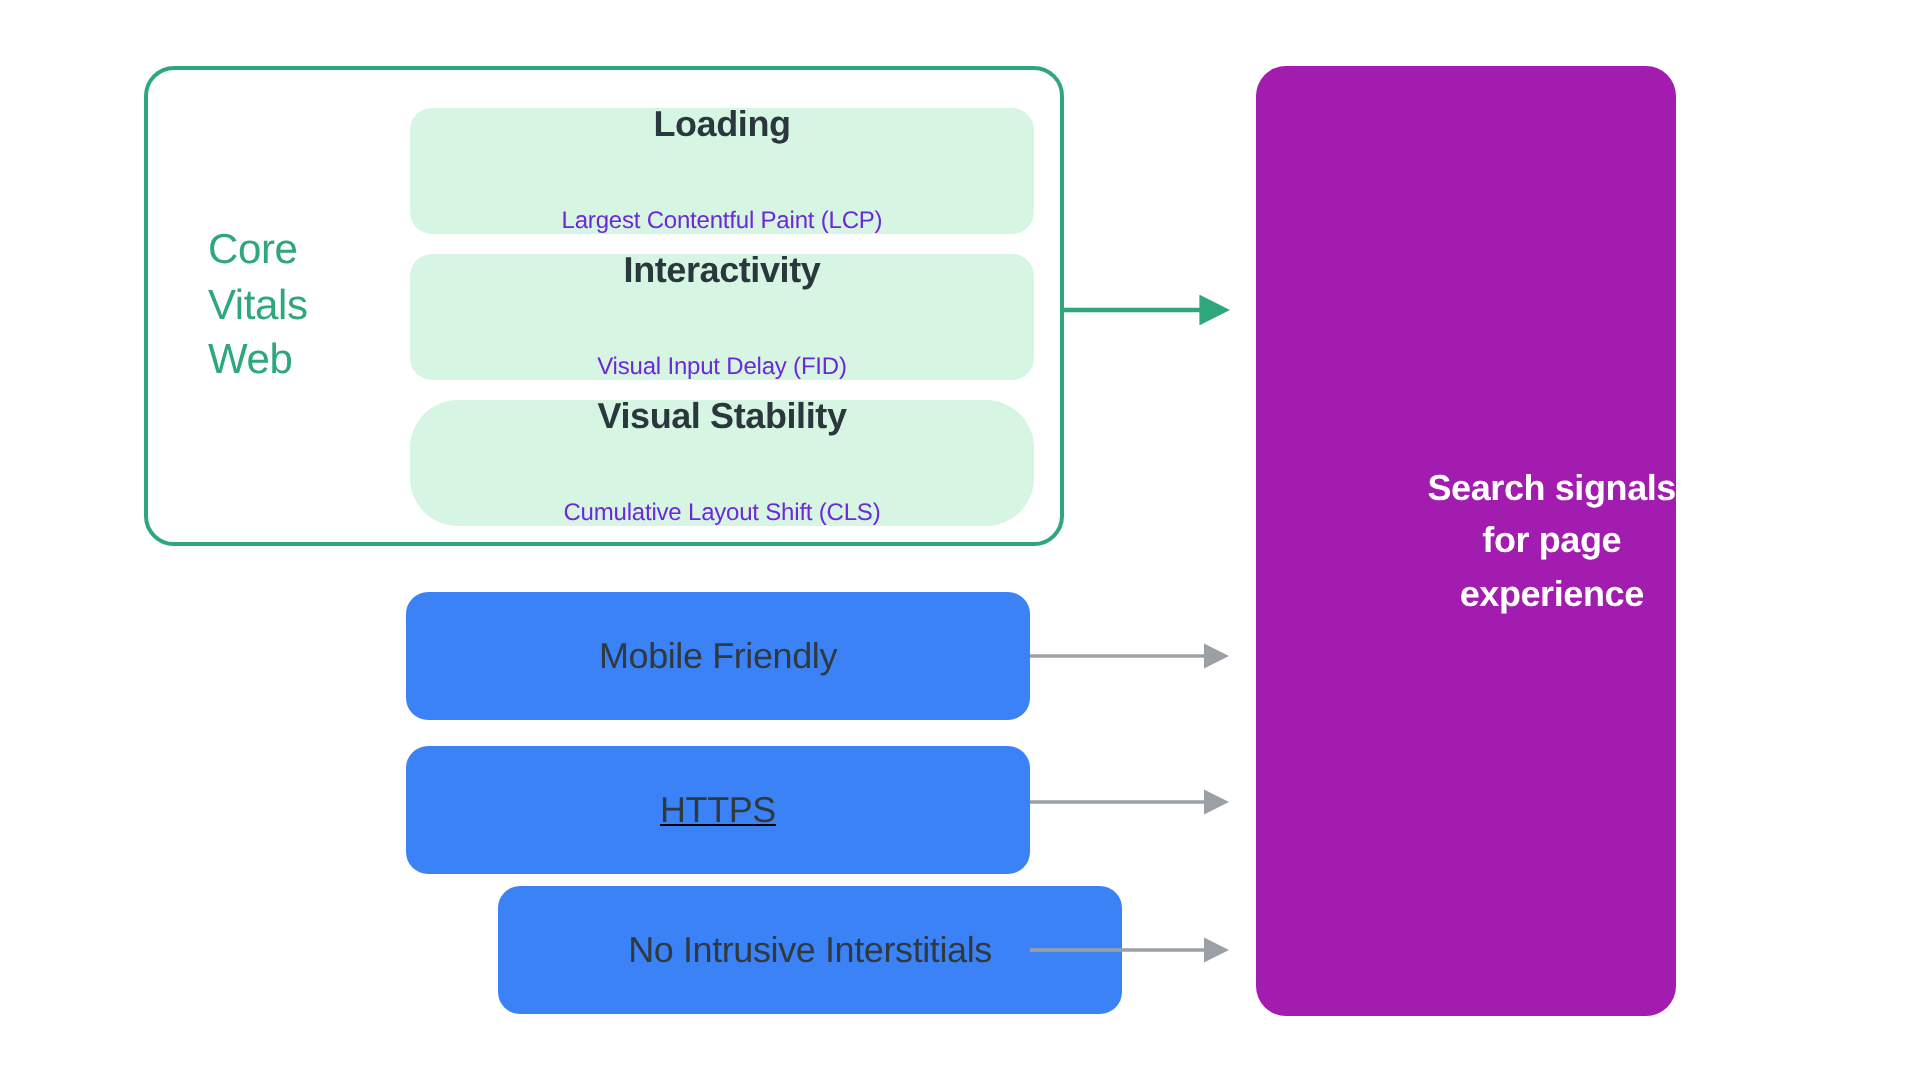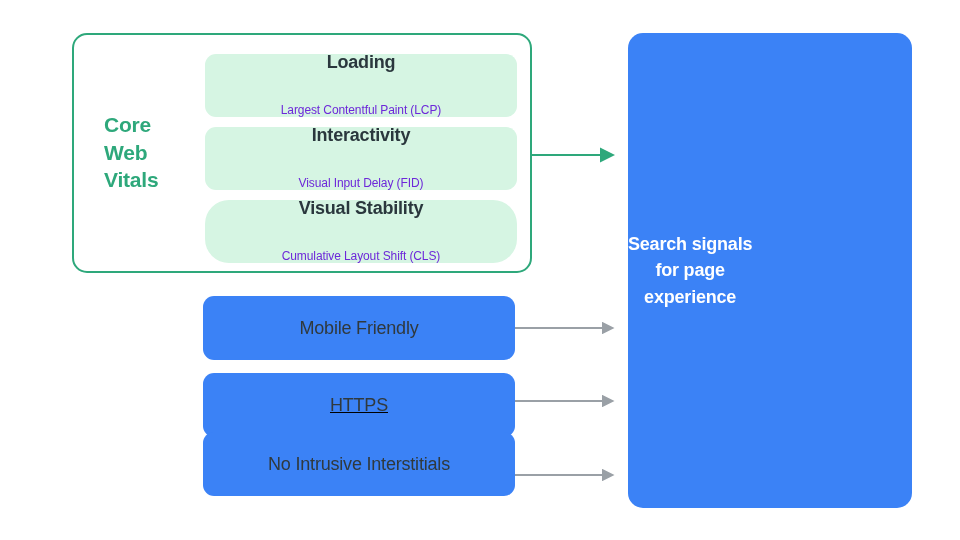--- a/index.html
+++ b/index.html
@@ -36,21 +36,21 @@
   }
 
   .cwv-label {
     position: absolute;
     left: 30px;
     top: 50%;
     transform: translateY(-50%);
     width: 92px;
     color: #2ea87b;
     font-size: 21px;
-    font-weight: bold;
+    font-weight: normal;
     line-height: 1.32;
     letter-spacing: -0.2px;
     text-align: left;
   }
 
   .vitals-stack {
     position: absolute;
     left: 131px;
     top: 19px;
     width: 312px;
@@ -94,41 +94,41 @@
     width: 312px;
     height: 64px;
     background: #3b82f6;
     border-radius: 11px;
     display: flex;
     align-items: center;
     justify-content: center;
   }
   .grey-card-1 { top: 296px; }
   .grey-card-2 { top: 373px; text-decoration: underline; }
-  .grey-card-3 { top: 432px; }
+  .grey-card-3 { top: 443px; margin-left: 46px; }
 
   .grey-label {
     color: #30393d;
     font-size: 18px;
     font-weight: normal;
     letter-spacing: -0.2px;
   }
 
   
   .blue-box {
     position: absolute;
     left: 628px;
     top: 33px;
-    width: 284px;
+    width: 210px;
     height: 475px;
-    background: #3b82f6;
+    background: #a21caf;
     border-radius: 15px;
     display: flex;
     align-items: center;
-    justify-content: flex-start;
+    justify-content: flex-end;
   }
   .blue-text {
     color: #ffffff;
     font-size: 18px;
     font-weight: bold;
     line-height: 1.45;
     text-align: center;
     white-space: pre-line;
     letter-spacing: -0.2px;
   }
@@ -145,22 +145,22 @@
 </style>
 </head>
 <body>
 
 <div id="stage">
 
   <div class="cwv-group">
 
     <div class="cwv-label">
       <div>Core</div>
+      <div>Vitals</div>
       <div>Web</div>
-      <div>Vitals</div>
     </div>
 
     <div class="vitals-stack">
 
       <div class="vital-card">
         <div class="vital-title">Loading</div>
         <div class="vital-sub">Largest Contentful Paint (LCP)</div>
       </div>
 
       <div class="vital-card">

